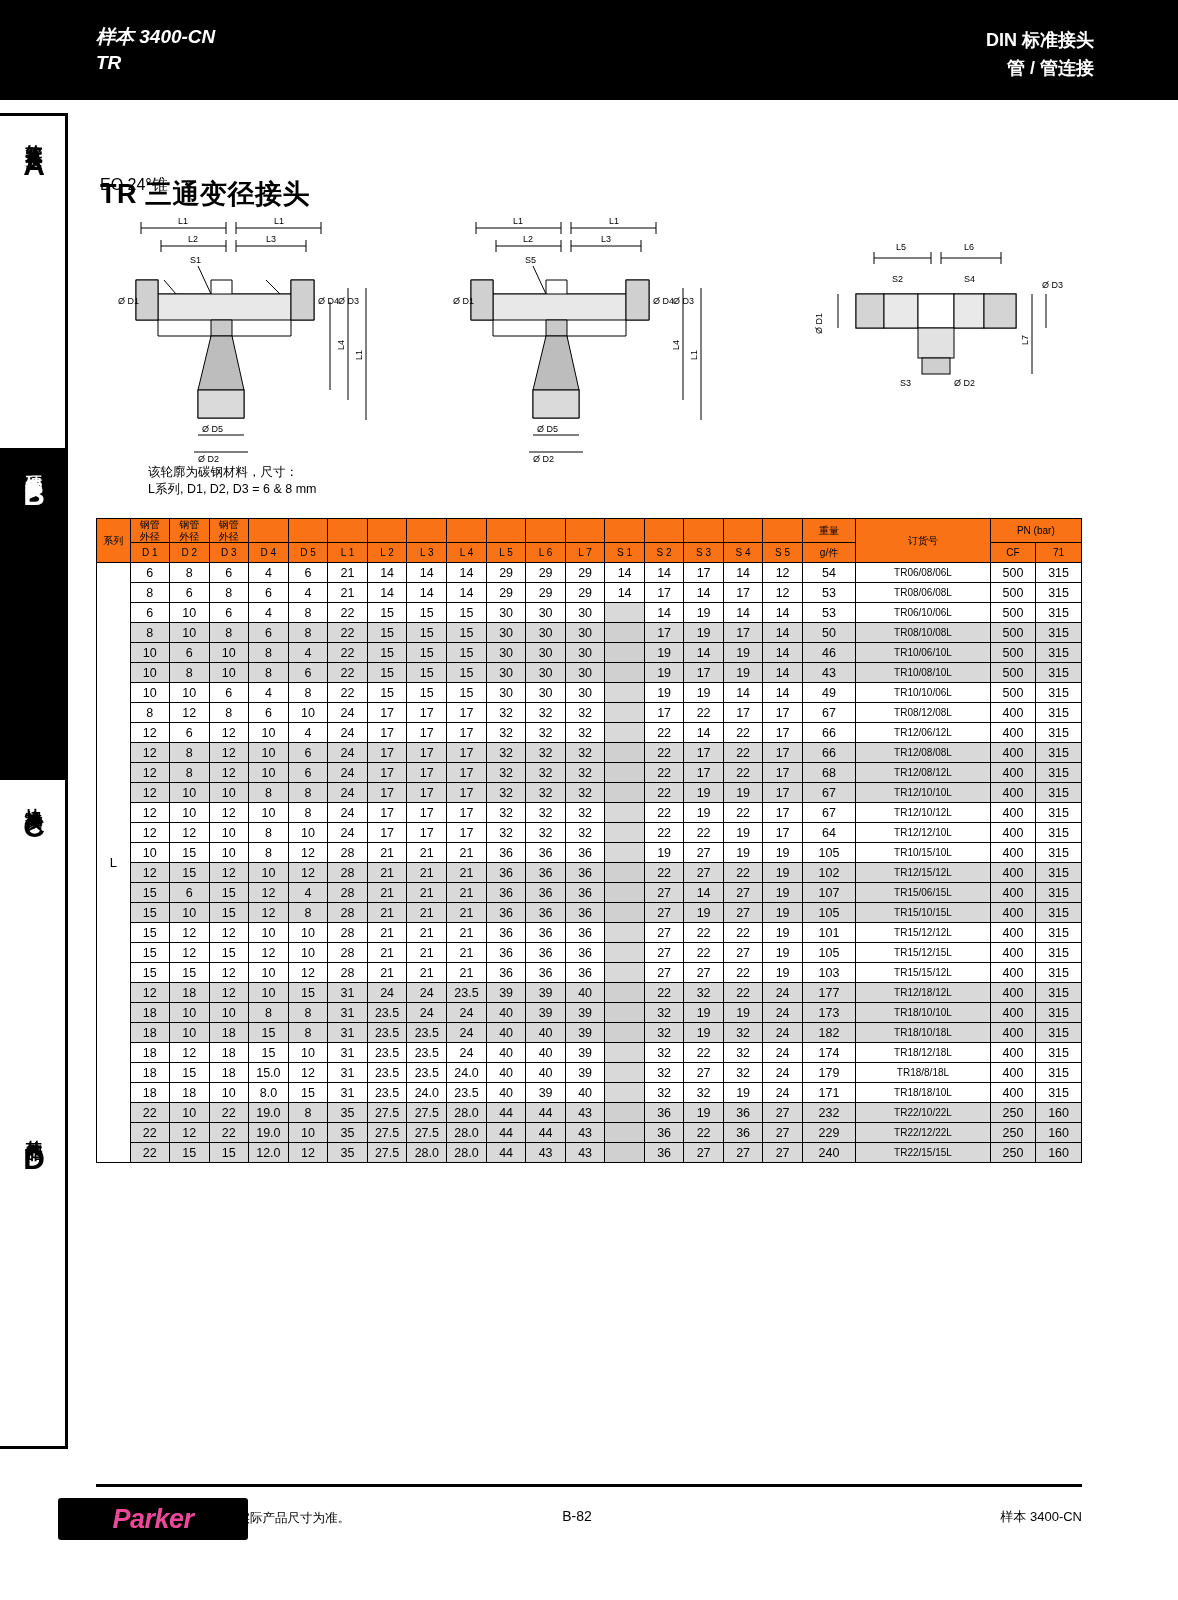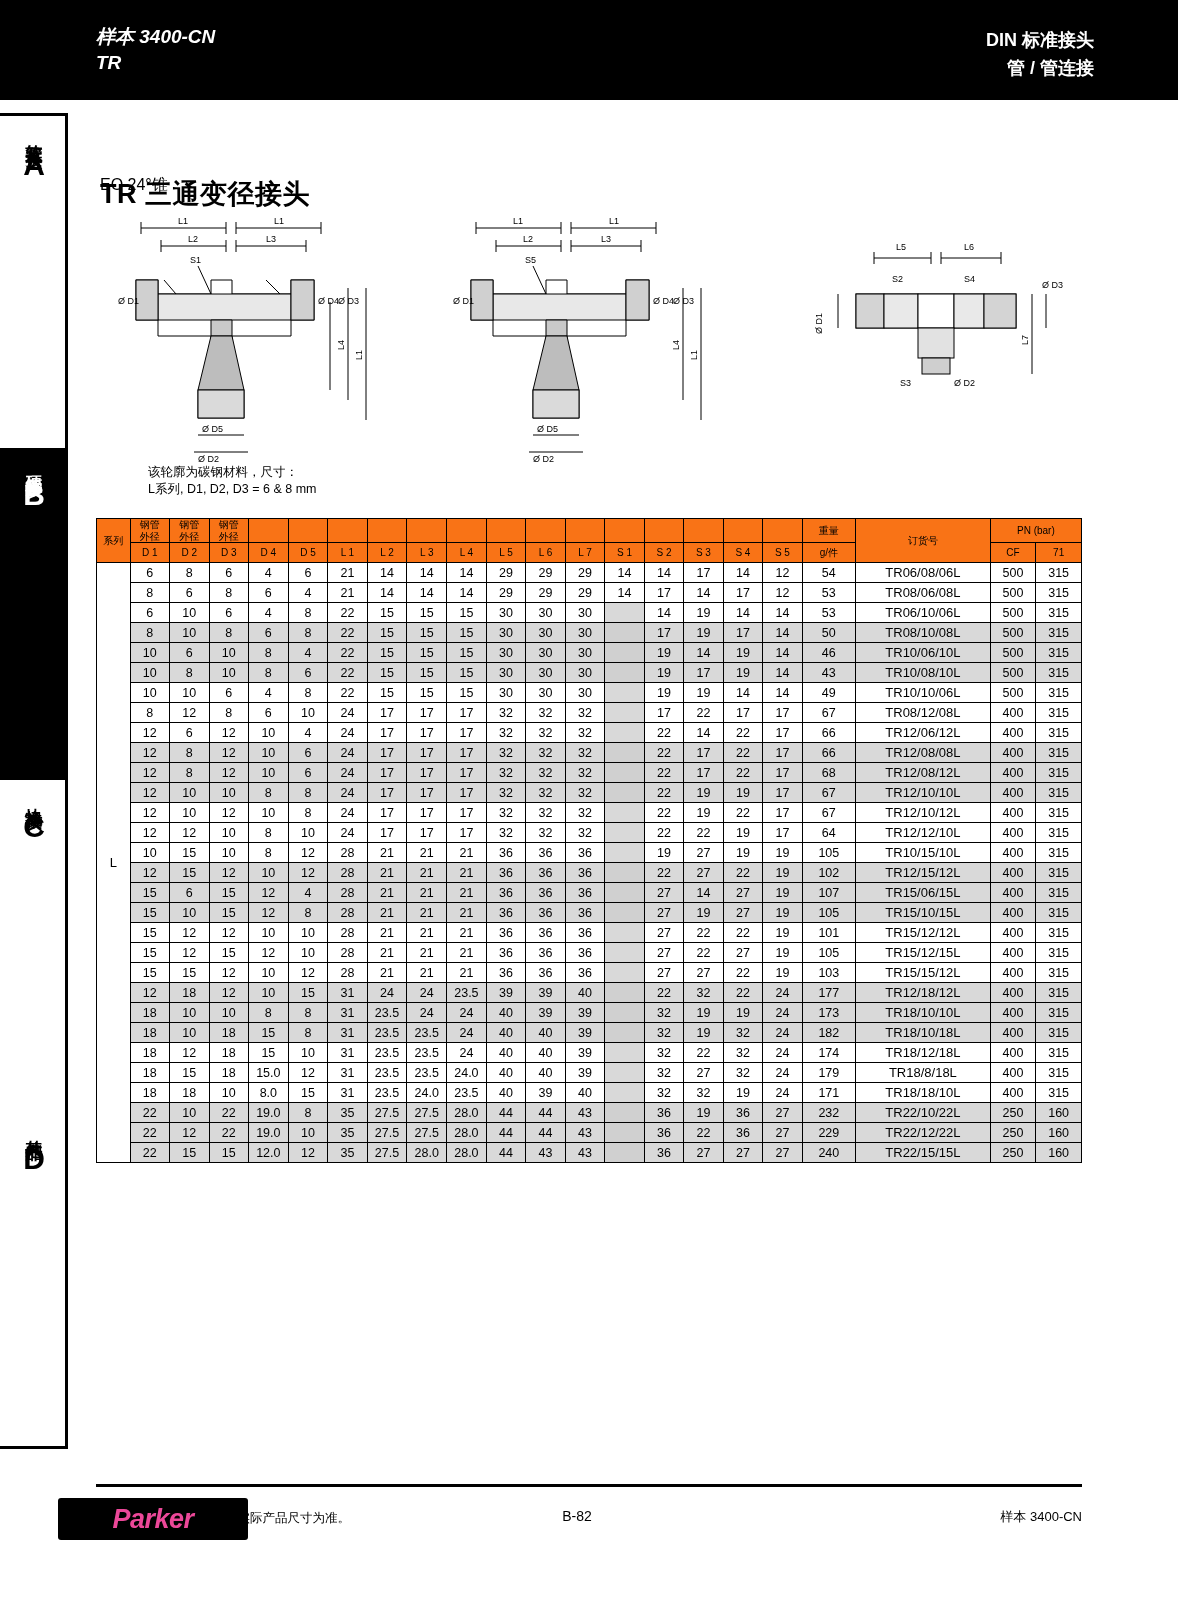--- a/index.html
+++ b/index.html
@@ -76,21 +76,21 @@
     text-align:center;
     padding:0;
     height:20px;
     font-weight:normal;
   }
   table.main thead th { background:#f97316; font-weight:normal; font-size:10px; }
   .hd-small { font-size:10.5px; line-height:11.5px; font-weight:bold; }
   tbody tr.shade td { background:#d9d9d9; }
   tbody td.greycol { background:#d9d9d9; }
   tbody tr.shade td.greycol { background:#d0d0d0; }
-  td.order { font-size:13px; }
+  td.order { font-size:10px; }
   td.series { font-size:13px; }
 
   
   col.c-series { width:34px; }
   col.c-d { width:40px; }
   col.c-l { width:40px; }
   col.c-s { width:40px; }
   col.c-w { width:54px; }
   col.c-order { width:136px; }
   col.c-pn { width:46px; }

